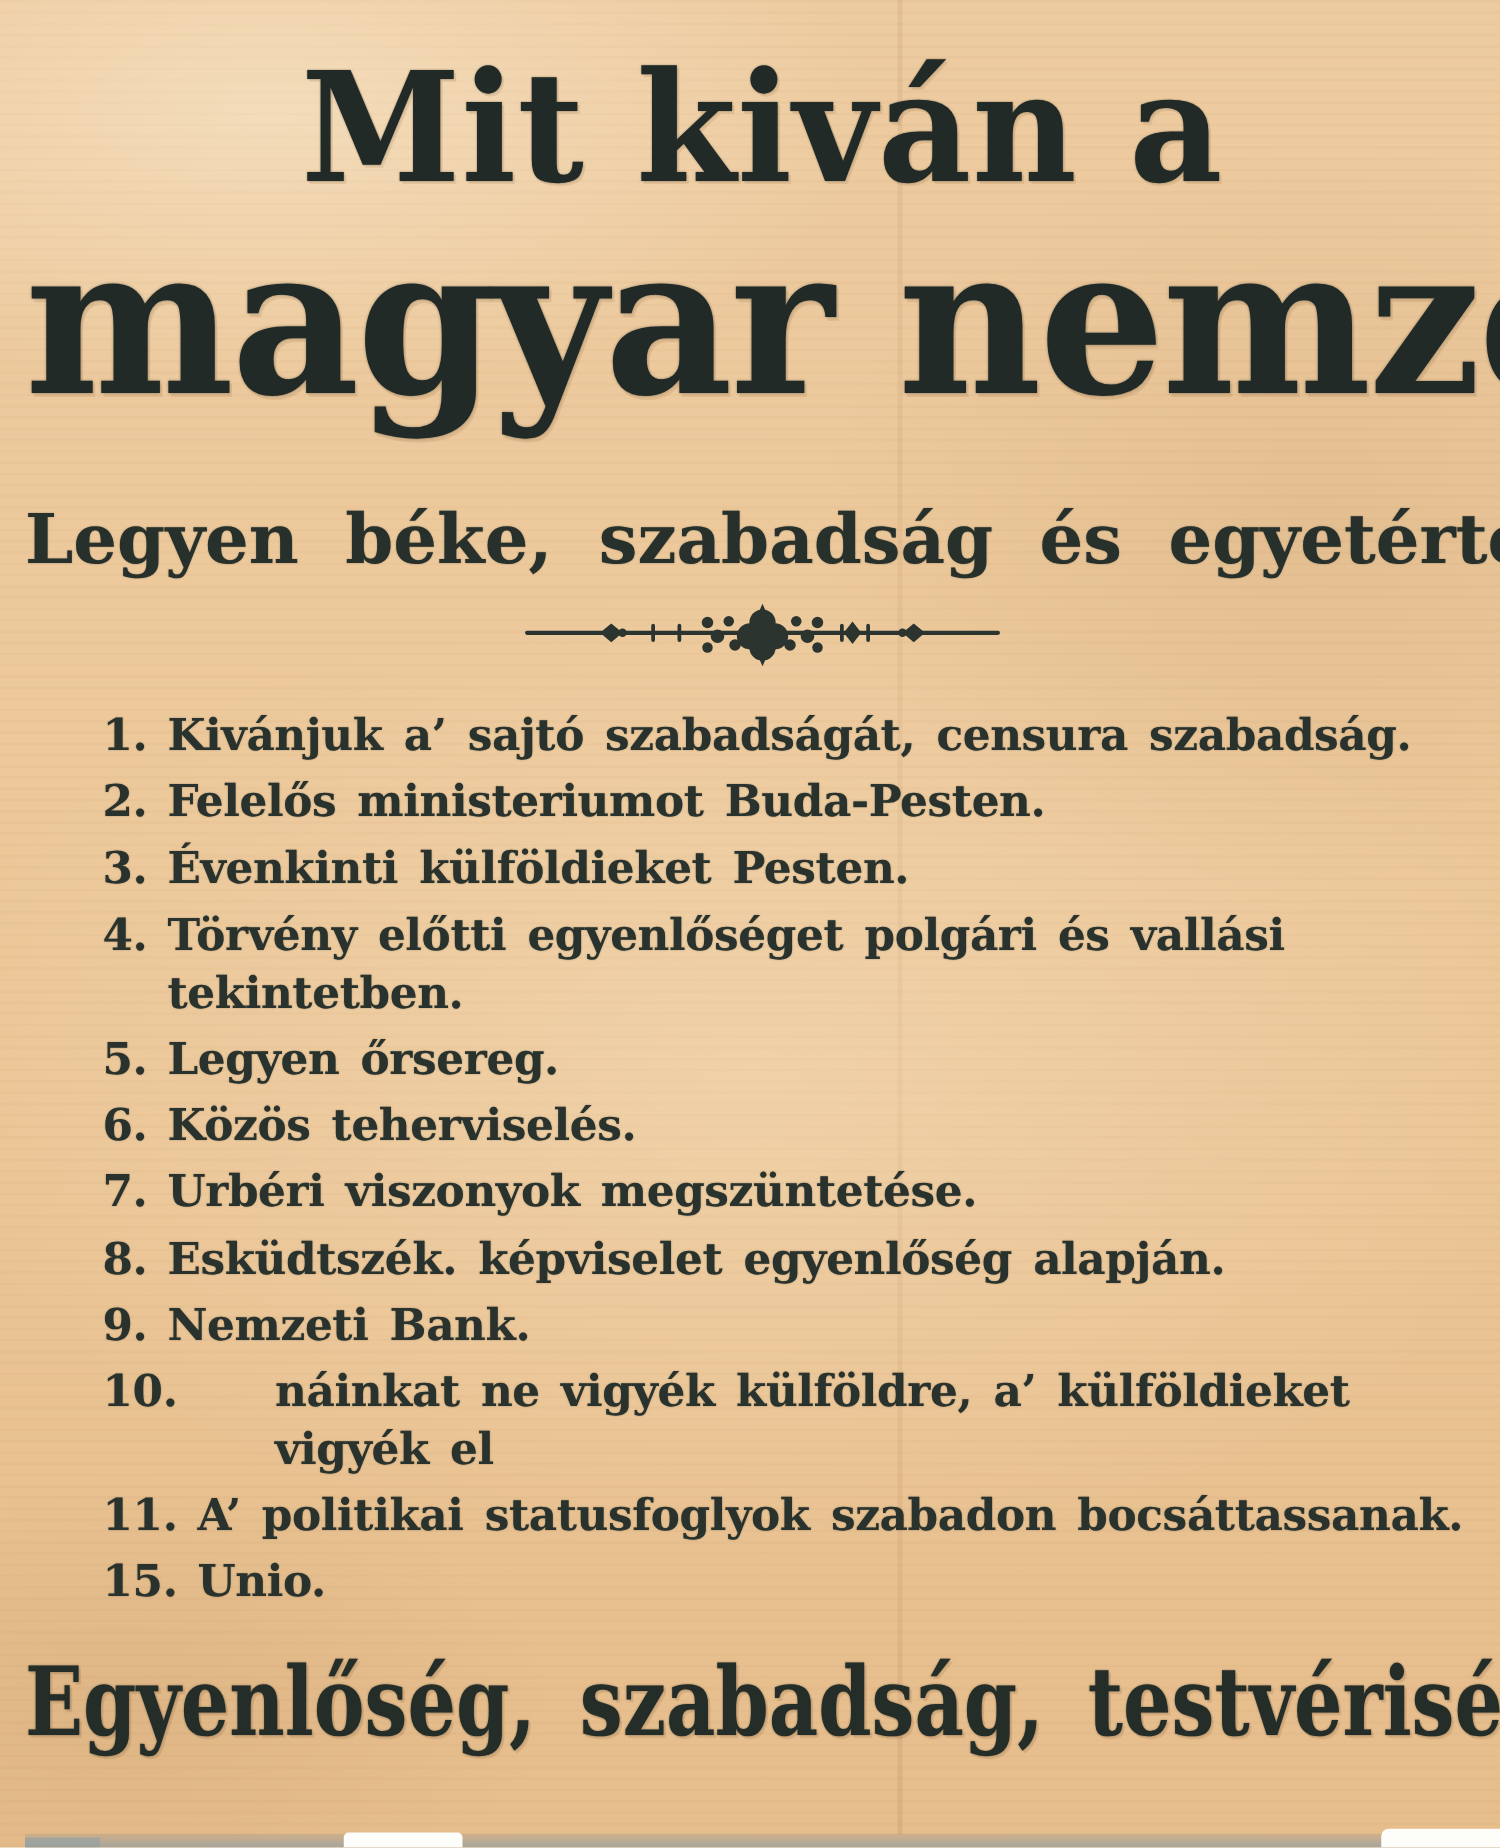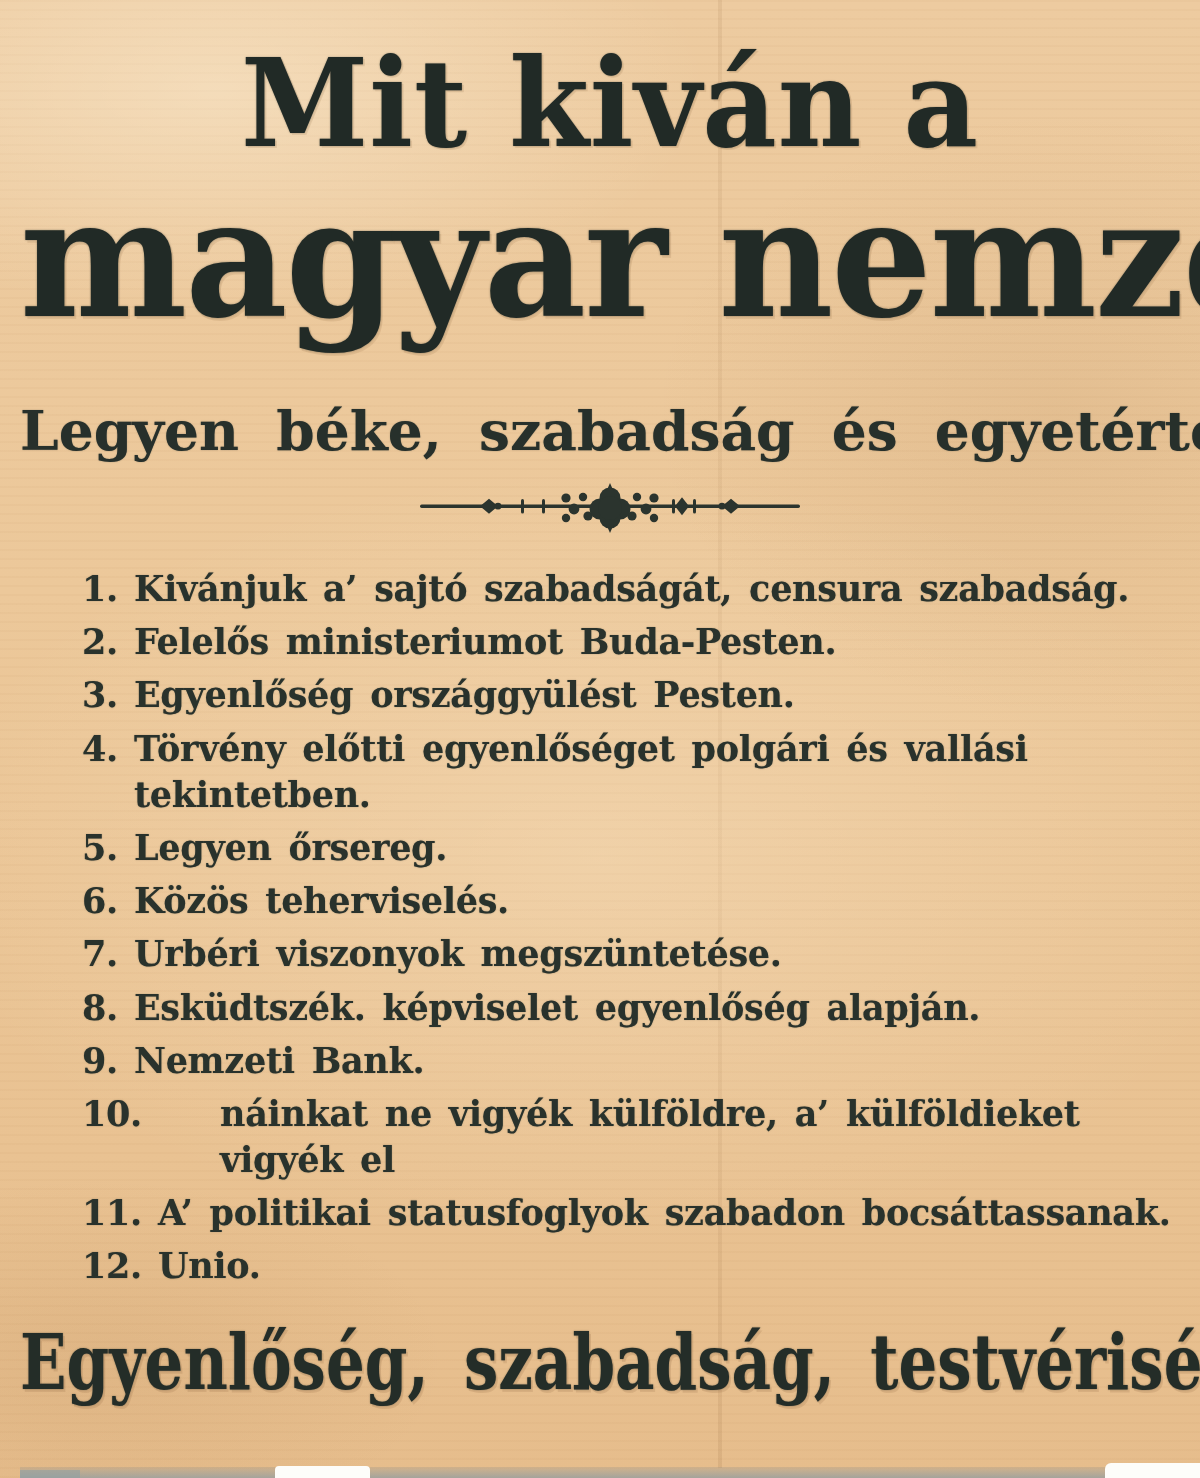--- a/index.html
+++ b/index.html
@@ -129,21 +129,21 @@
       <li class="demand">
         <span class="num">1.</span>
         <span class="txt">Kivánjuk a’ sajtó szabadságát, censura szabadság.</span>
       </li>
       <li class="demand">
         <span class="num">2.</span>
         <span class="txt">Felelős ministeriumot Buda-Pesten.</span>
       </li>
       <li class="demand">
         <span class="num">3.</span>
-        <span class="txt">Egyenlőség országgyülést Pesten.</span>
+        <span class="txt">Évenkinti külföldieket Pesten.</span>
       </li>
       <li class="demand">
         <span class="num">4.</span>
         <span class="txt">Törvény előtti egyenlőséget polgári és vallási tekintetben.</span>
       </li>
       <li class="demand">
         <span class="num">5.</span>
         <span class="txt">Legyen őrsereg.</span>
       </li>
       <li class="demand">
@@ -166,21 +166,21 @@
         <span class="num">10.</span>
         <span class="txt">
           <span class="ln cont">náinkat ne vigyék külföldre, a’ külföldieket vigyék el</span>
         </span>
       </li>
       <li class="demand">
         <span class="num">11.</span>
         <span class="txt">A’ politikai statusfoglyok szabadon bocsáttassanak.</span>
       </li>
       <li class="demand">
-        <span class="num">12.</span>
+        <span class="num">15.</span>
         <span class="txt">Unio.</span>
       </li>
     </ol>
 
   <div class="footer-slogan">Egyenlőség, szabadság, testvériség !</div>
 
   <div class="scan-edge">
     <div class="scan-patch p3"></div>
     <div class="scan-patch p1"></div>
     <div class="scan-patch p2"></div>

